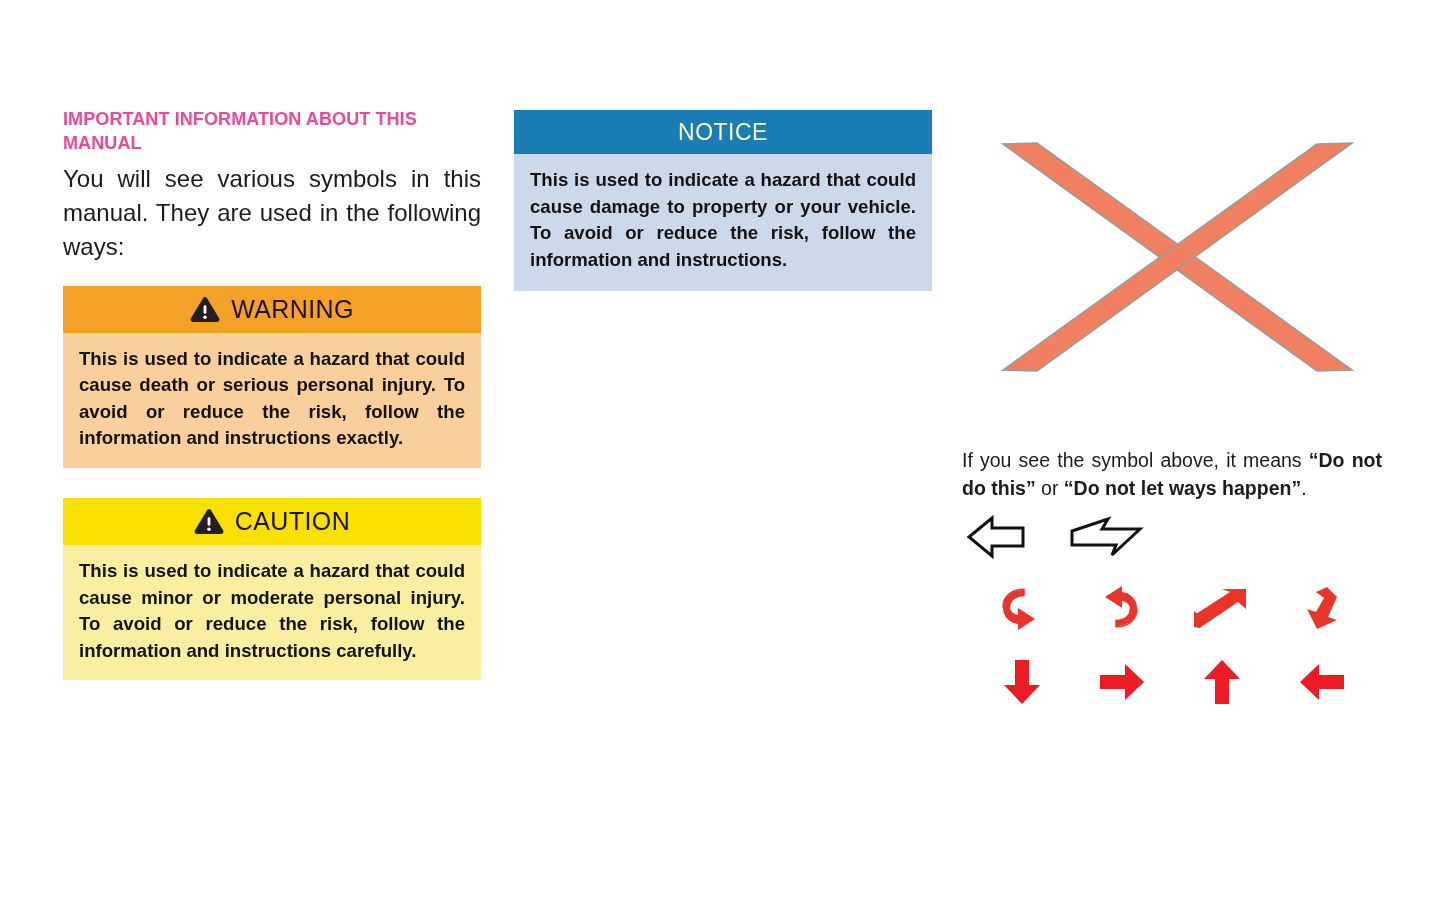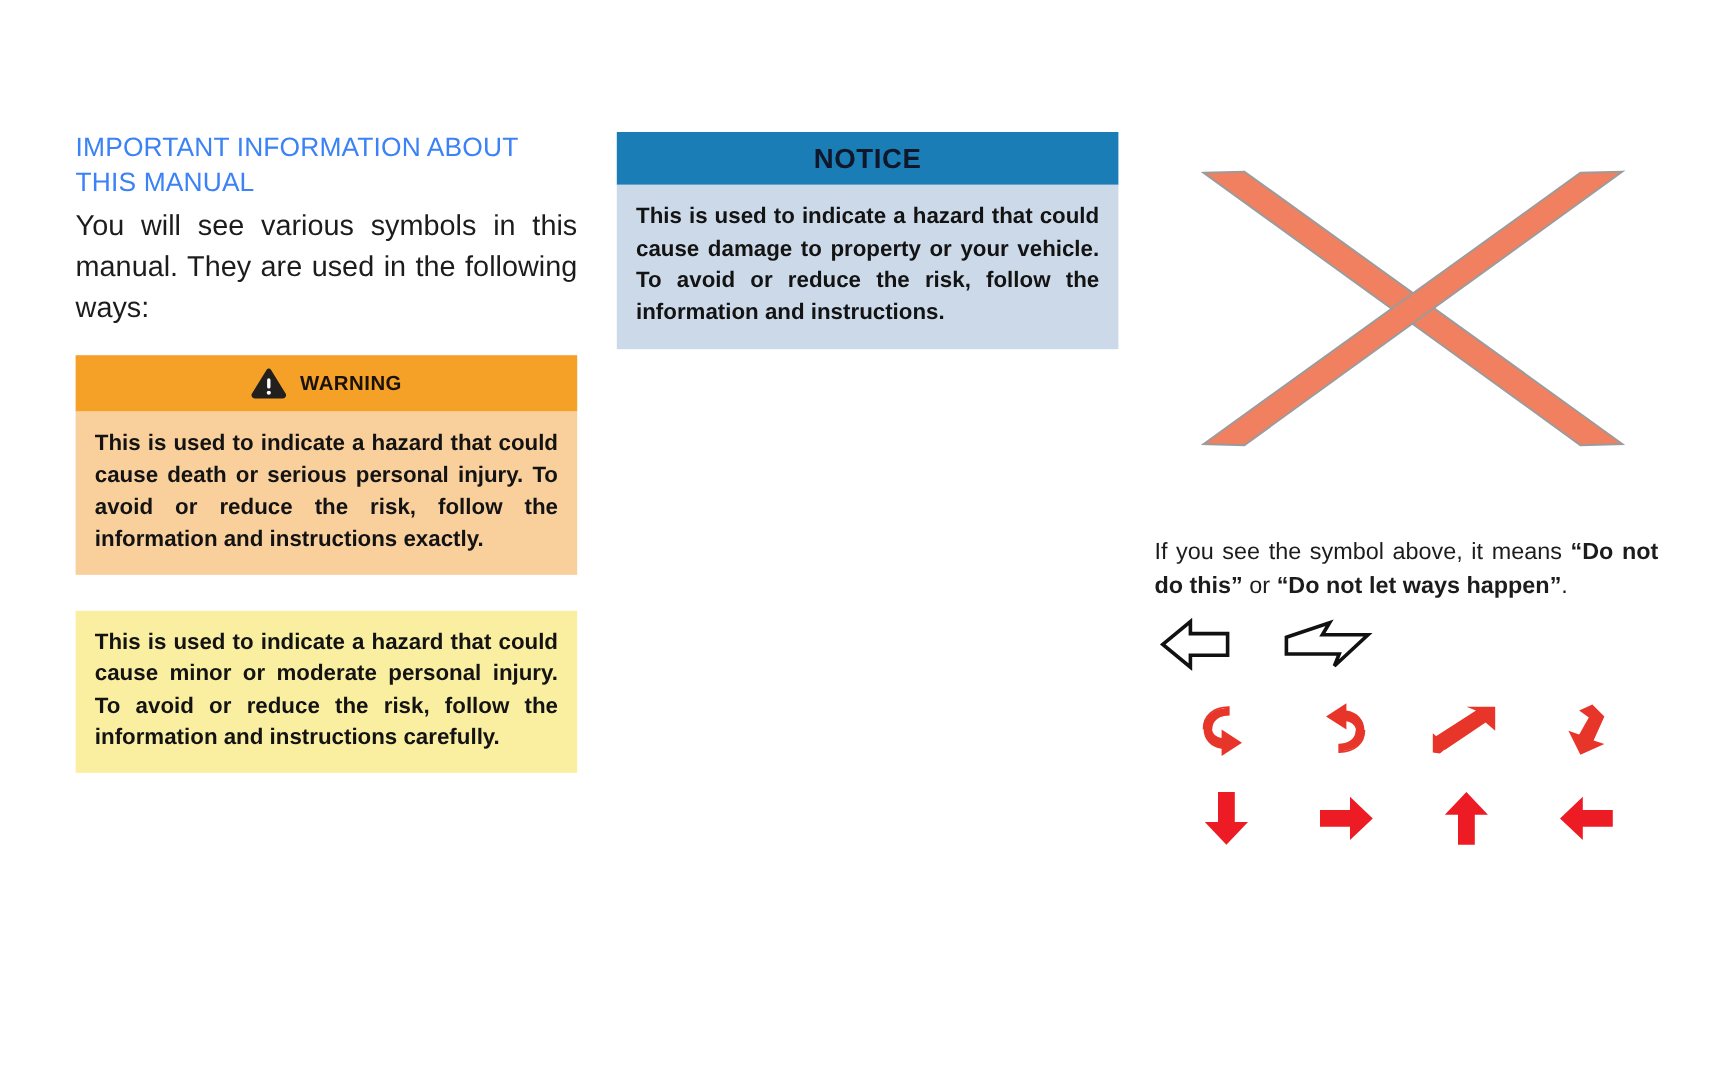--- a/index.html
+++ b/index.html
@@ -23,26 +23,26 @@
 
   
   .col-left {
     position: absolute;
     left: 63px;
     top: 108px;
     width: 418px;
   }
 
   .section-title {
-    font-size: 22px;
-    font-weight: normal;
+    font-size: 18px;
+    font-weight: bold;
     letter-spacing: 0.1px;
     line-height: 1.32;
     margin: 0 0 6px 0;
-    color: #3b82f6;
+    color: #ec4899;
   }
 
   .intro-para {
     font-size: 24px;
     line-height: 1.42;
     text-align: justify;
     margin: 0;
     color: #1c1c1c;
     font-weight: 350;
   }
@@ -53,22 +53,22 @@
     margin-top: 22px;
   }
   .alert-head {
     height: 47px;
     display: flex;
     align-items: center;
     justify-content: center;
     gap: 11px;
   }
   .alert-head-label {
-    font-size: 17px;
-    font-weight: bold;
+    font-size: 25px;
+    font-weight: normal;
     letter-spacing: 0.4px;
     color: #1a1208;
   }
   .alert-body {
     font-size: 18.6px;
     font-weight: bold;
     line-height: 1.43;
     text-align: justify;
     padding: 13px 16px 16px 16px;
     color: #131313;
@@ -89,23 +89,23 @@
   }
   .notice-head {
     background: #1a7db5;
     height: 44px;
     display: flex;
     align-items: center;
     justify-content: center;
   }
   .notice-head-label {
     font-size: 23px;
-    font-weight: bold;
+    font-weight: normal;
     letter-spacing: 0.5px;
-    color: #0f172a;
+    color: #fef9c3;
   }
   .notice-body {
     background: #ccd9e8;
     font-size: 18.6px;
     font-weight: bold;
     line-height: 1.43;
     text-align: justify;
     padding: 13px 16px 18px 16px;
     color: #131313;
   }
@@ -183,20 +183,30 @@
             <rect x="13.6" y="9.2" width="2.8" height="8.6" rx="1.4" fill="#ffffff"></rect>
             <circle cx="15" cy="21.3" r="1.75" fill="#ffffff"></circle>
           </svg>
         </span>
         <span class="alert-head-label">WARNING</span>
       </div>
       <div class="alert-body warn-body">This is used to indicate a hazard that could cause death or serious personal injury. To avoid or reduce the risk, follow the information and instructions exactly.</div>
     </div>
 
     <div class="alert-box" style="margin-top:30px;">
+      <div class="alert-head caution-head">
+        <span>
+          <svg class="tri-icon" width="30" height="27" viewBox="0 0 30 27" aria-hidden="true">
+            <path d="M13.2 2.1 L1.0 22.0 a2.6 2.6 0 0 0 2.3 4.0 h23.4 a2.6 2.6 0 0 0 2.3 -4.0 L16.8 2.1 a2.1 2.1 0 0 0 -3.6 0 Z" fill="#231f1c"></path>
+            <rect x="13.6" y="9.2" width="2.8" height="8.6" rx="1.4" fill="#ffffff"></rect>
+            <circle cx="15" cy="21.3" r="1.75" fill="#ffffff"></circle>
+          </svg>
+        </span>
+        <span class="alert-head-label">CAUTION</span>
+      </div>
       <div class="alert-body caution-body">This is used to indicate a hazard that could cause minor or moderate personal injury. To avoid or reduce the risk, follow the information and instructions carefully.</div>
     </div>
 
   </div>
 
   <div class="col-mid">
     <div>
       <div class="notice-head">
         <span class="notice-head-label">NOTICE</span>
       </div>

